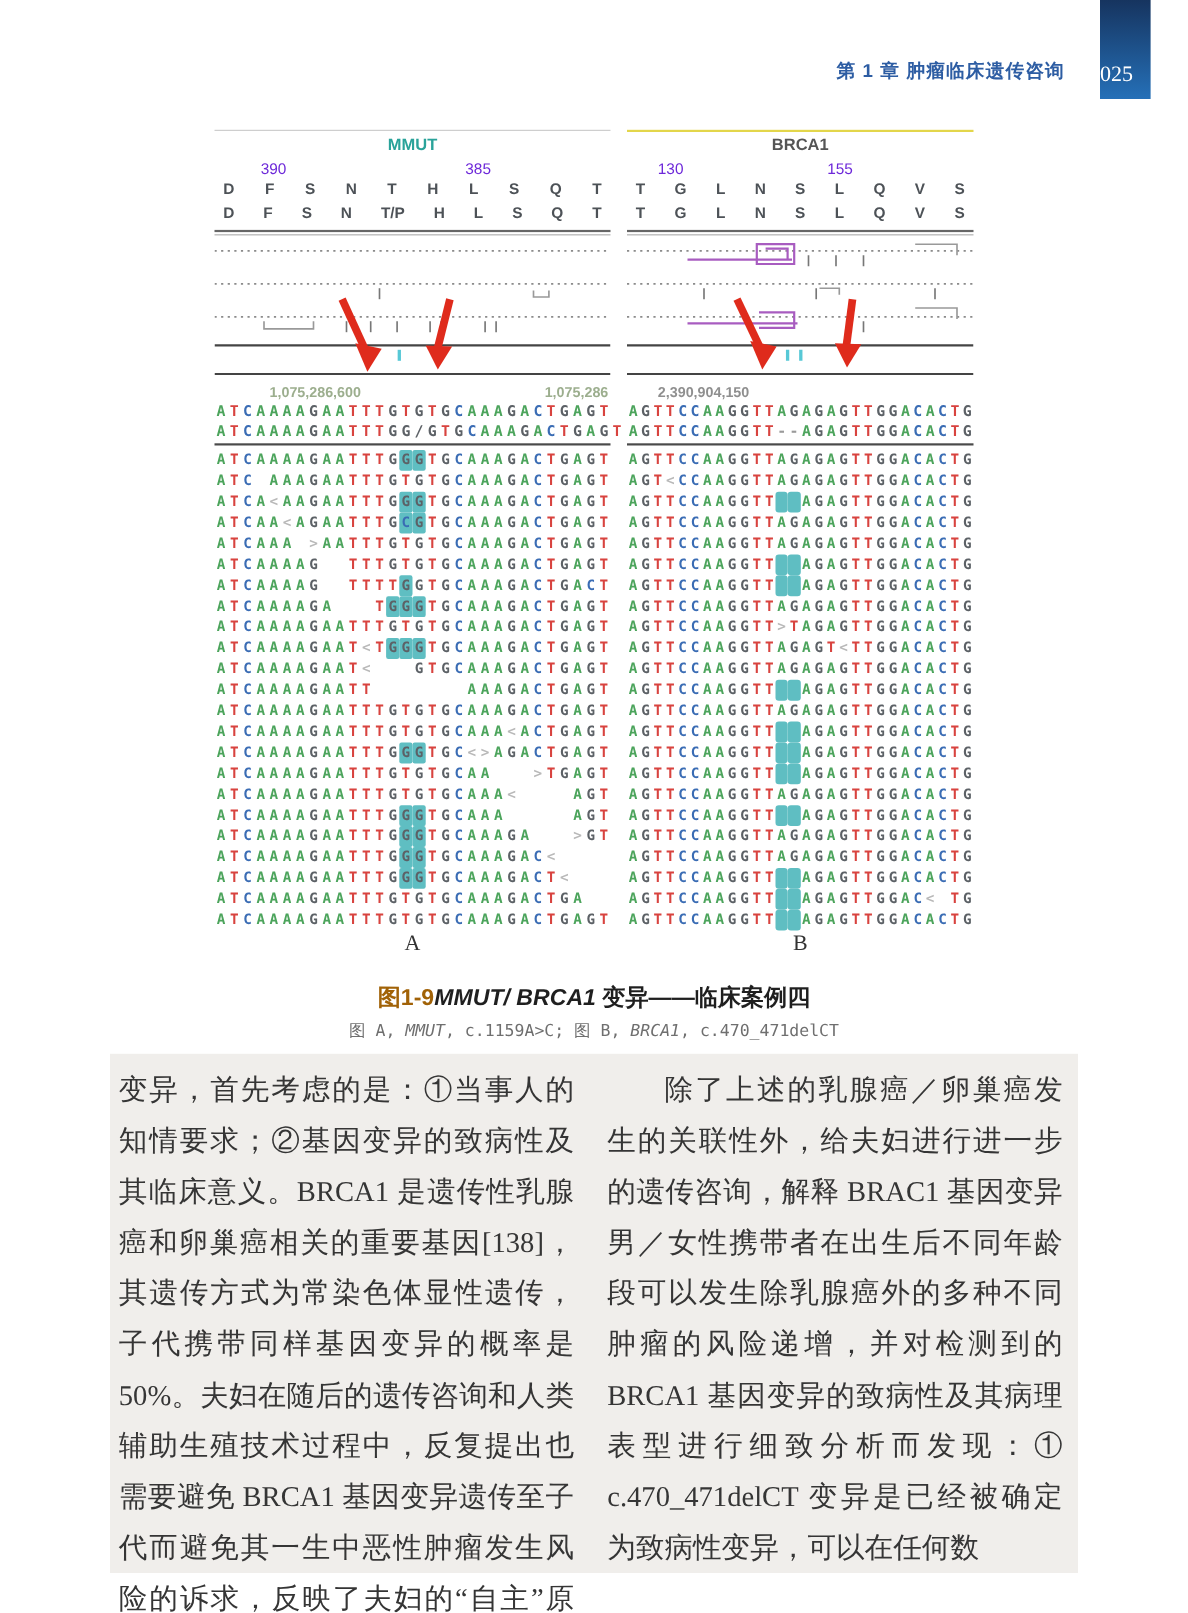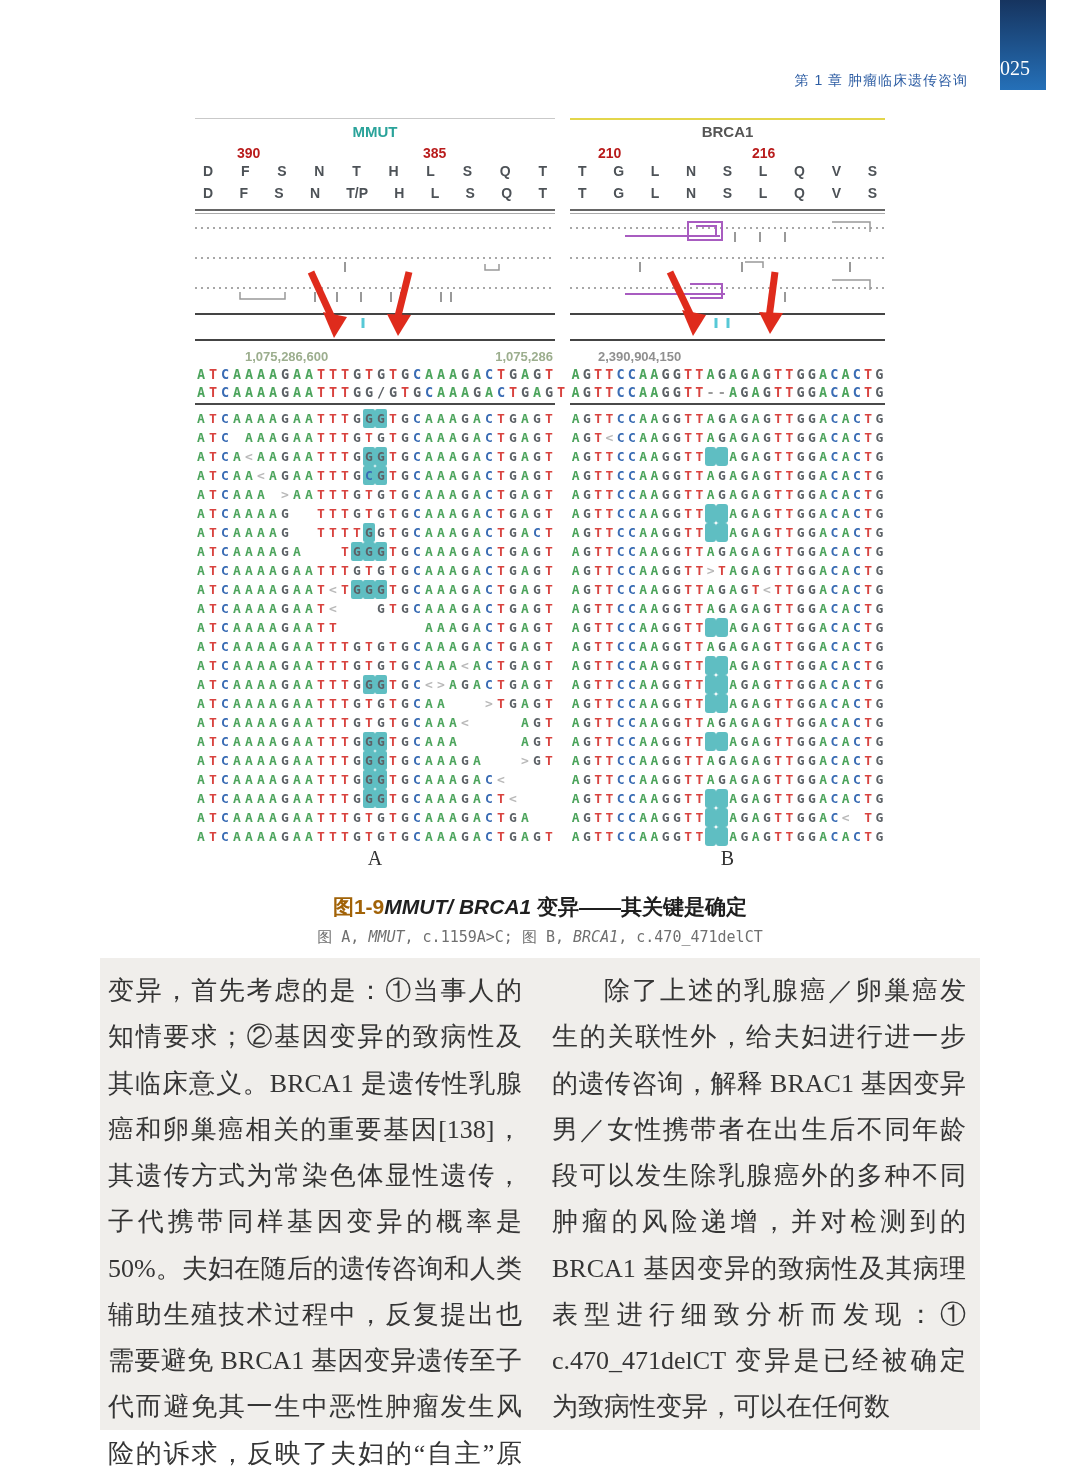--- a/index.html
+++ b/index.html
@@ -1,35 +1,35 @@
 <!DOCTYPE html>
 <html><head>
 <meta charset="utf-8">
 <style>
   html,body{margin:0;padding:0;background:#ffffff;}
   #page{position:relative;width:1080px;height:1466px;background:#ffffff;overflow:hidden;
         font-family:"Liberation Sans",sans-serif;}
 
   
-  .chapter{position:absolute;top:72px;right:112px;font-size:14px;font-weight:400;
+  .chapter{position:absolute;top:53px;right:112px;font-size:17px;font-weight:700;
            color:#2d5da3;letter-spacing:1px;}
   .pagebox{position:absolute;top:0;left:1000px;width:46px;height:90px;
            background:linear-gradient(#16345f,#2570b8);color:#fff;
            display:flex;align-items:flex-end;
            padding-bottom:10px;box-sizing:border-box;font-size:20px;
            font-family:"Liberation Serif",serif;}
 
   
   #figure{position:absolute;left:195px;top:118px;width:700px;height:778px;}
   .panel{position:absolute;top:0;}
   #panelA{left:0;width:360px;border-top:1px solid #c9c9c9;padding-top:4px;}
   #panelB{left:375px;width:315px;border-top:2px solid #e3d64b;padding-top:3px;}
   .gene-name{height:22px;text-align:center;font-size:15px;font-weight:700;color:#555;}
   #panelA .gene-name{color:#2aa39a;}
-  .positions{position:relative;height:18px;font-size:14px;color:#b91c1c;font-weight:700;}
+  .positions{position:relative;height:18px;font-size:14px;color:#6d28d9;font-weight:400;}
   .pos-l,.pos-r{position:absolute;top:0;}
   #panelA .pos-l{left:42px;} #panelA .pos-r{left:228px;}
   #panelB .pos-l{left:28px;} #panelB .pos-r{left:182px;}
   .aa-row{display:flex;justify-content:space-between;padding:0 8px;height:22px;
           font-size:14px;font-weight:700;color:#4d5257;}
   .dbl-line{height:2px;border-top:2px solid #666;border-bottom:1px solid #aaa;margin:2px 0 0 0;}
   .track{display:block;width:100%;height:135px;}
   .coords{position:relative;height:16px;font-size:13px;font-weight:600;}
   .coords .c-l{position:absolute;top:0;}
   .coords .c-r{position:absolute;top:0;right:2px;}
@@ -179,22 +179,22 @@
           <div class="seq-row"><span class="bc bA">A</span><span class="bc bT">T</span><span class="bc bC">C</span><span class="bc bA">A</span><span class="bc bA">A</span><span class="bc bA">A</span><span class="bc bA">A</span><span class="bc bG">G</span><span class="bc bA">A</span><span class="bc bA">A</span><span class="bc bT">T</span><span class="bc bT">T</span><span class="bc bT">T</span><span class="bc bG">G</span><span class="bc hl bG">G</span><span class="bc hl bG">G</span><span class="bc bT">T</span><span class="bc bG">G</span><span class="bc bC">C</span><span class="bc bA">A</span><span class="bc bA">A</span><span class="bc bA">A</span><span class="bc bG">G</span><span class="bc bA">A</span><span class="bc bC">C</span><span class="bc bT">T</span><span class="bc clip">&lt;</span><span class="bc">&nbsp;</span><span class="bc">&nbsp;</span><span class="bc">&nbsp;</span></div>
           <div class="seq-row"><span class="bc bA">A</span><span class="bc bT">T</span><span class="bc bC">C</span><span class="bc bA">A</span><span class="bc bA">A</span><span class="bc bA">A</span><span class="bc bA">A</span><span class="bc bG">G</span><span class="bc bA">A</span><span class="bc bA">A</span><span class="bc bT">T</span><span class="bc bT">T</span><span class="bc bT">T</span><span class="bc bG">G</span><span class="bc bT">T</span><span class="bc bG">G</span><span class="bc bT">T</span><span class="bc bG">G</span><span class="bc bC">C</span><span class="bc bA">A</span><span class="bc bA">A</span><span class="bc bA">A</span><span class="bc bG">G</span><span class="bc bA">A</span><span class="bc bC">C</span><span class="bc bT">T</span><span class="bc bG">G</span><span class="bc bA">A</span><span class="bc">&nbsp;</span><span class="bc">&nbsp;</span></div>
           <div class="seq-row"><span class="bc bA">A</span><span class="bc bT">T</span><span class="bc bC">C</span><span class="bc bA">A</span><span class="bc bA">A</span><span class="bc bA">A</span><span class="bc bA">A</span><span class="bc bG">G</span><span class="bc bA">A</span><span class="bc bA">A</span><span class="bc bT">T</span><span class="bc bT">T</span><span class="bc bT">T</span><span class="bc bG">G</span><span class="bc bT">T</span><span class="bc bG">G</span><span class="bc bT">T</span><span class="bc bG">G</span><span class="bc bC">C</span><span class="bc bA">A</span><span class="bc bA">A</span><span class="bc bA">A</span><span class="bc bG">G</span><span class="bc bA">A</span><span class="bc bC">C</span><span class="bc bT">T</span><span class="bc bG">G</span><span class="bc bA">A</span><span class="bc bG">G</span><span class="bc bT">T</span></div>
         </div>
       <div class="panel-label">A</div>
     </div>
 
     <div class="panel" id="panelB">
       <div class="gene-name">BRCA1</div>
       <div class="positions">
-        <span class="pos-l">210</span>
-        <span class="pos-r">216</span>
+        <span class="pos-l">130</span>
+        <span class="pos-r">155</span>
       </div>
       <div class="aa-row">
           <span>T</span>
           <span>G</span>
           <span>L</span>
           <span>N</span>
           <span>S</span>
           <span>L</span>
           <span>Q</span>
           <span>V</span>
@@ -283,21 +283,21 @@
           <div class="seq-row"><span class="bc bA">A</span><span class="bc bG">G</span><span class="bc bT">T</span><span class="bc bT">T</span><span class="bc bC">C</span><span class="bc bC">C</span><span class="bc bA">A</span><span class="bc bA">A</span><span class="bc bG">G</span><span class="bc bG">G</span><span class="bc bT">T</span><span class="bc bT">T</span><span class="bc bA">A</span><span class="bc bG">G</span><span class="bc bA">A</span><span class="bc bG">G</span><span class="bc bA">A</span><span class="bc bG">G</span><span class="bc bT">T</span><span class="bc bT">T</span><span class="bc bG">G</span><span class="bc bG">G</span><span class="bc bA">A</span><span class="bc bC">C</span><span class="bc bA">A</span><span class="bc bC">C</span><span class="bc bT">T</span><span class="bc bG">G</span></div>
           <div class="seq-row"><span class="bc bA">A</span><span class="bc bG">G</span><span class="bc bT">T</span><span class="bc bT">T</span><span class="bc bC">C</span><span class="bc bC">C</span><span class="bc bA">A</span><span class="bc bA">A</span><span class="bc bG">G</span><span class="bc bG">G</span><span class="bc bT">T</span><span class="bc bT">T</span><span class="bc blob">&nbsp;</span><span class="bc blob">&nbsp;</span><span class="bc bA">A</span><span class="bc bG">G</span><span class="bc bA">A</span><span class="bc bG">G</span><span class="bc bT">T</span><span class="bc bT">T</span><span class="bc bG">G</span><span class="bc bG">G</span><span class="bc bA">A</span><span class="bc bC">C</span><span class="bc bA">A</span><span class="bc bC">C</span><span class="bc bT">T</span><span class="bc bG">G</span></div>
           <div class="seq-row"><span class="bc bA">A</span><span class="bc bG">G</span><span class="bc bT">T</span><span class="bc bT">T</span><span class="bc bC">C</span><span class="bc bC">C</span><span class="bc bA">A</span><span class="bc bA">A</span><span class="bc bG">G</span><span class="bc bG">G</span><span class="bc bT">T</span><span class="bc bT">T</span><span class="bc blob">&nbsp;</span><span class="bc blob">&nbsp;</span><span class="bc bA">A</span><span class="bc bG">G</span><span class="bc bA">A</span><span class="bc bG">G</span><span class="bc bT">T</span><span class="bc bT">T</span><span class="bc bG">G</span><span class="bc bG">G</span><span class="bc bA">A</span><span class="bc bC">C</span><span class="bc clip">&lt;</span><span class="bc">&nbsp;</span><span class="bc bT">T</span><span class="bc bG">G</span></div>
           <div class="seq-row"><span class="bc bA">A</span><span class="bc bG">G</span><span class="bc bT">T</span><span class="bc bT">T</span><span class="bc bC">C</span><span class="bc bC">C</span><span class="bc bA">A</span><span class="bc bA">A</span><span class="bc bG">G</span><span class="bc bG">G</span><span class="bc bT">T</span><span class="bc bT">T</span><span class="bc blob">&nbsp;</span><span class="bc blob">&nbsp;</span><span class="bc bA">A</span><span class="bc bG">G</span><span class="bc bA">A</span><span class="bc bG">G</span><span class="bc bT">T</span><span class="bc bT">T</span><span class="bc bG">G</span><span class="bc bG">G</span><span class="bc bA">A</span><span class="bc bC">C</span><span class="bc bA">A</span><span class="bc bC">C</span><span class="bc bT">T</span><span class="bc bG">G</span></div>
         </div>
       <div class="panel-label">B</div>
     </div>
   </div>
 
   <div id="caption">
-    <span class="fig-no">图1-9</span><span class="genes">MMUT/ BRCA1</span><span> 变异——其关键是确定</span>
+    <span class="fig-no">图1-9</span><span class="genes">MMUT/ BRCA1</span><span> 变异——临床案例四</span>
   </div>
   <div id="subcaption">
     <span>图 A, </span><span class="it">MMUT</span><span>, c.1159A&gt;C;  图 B, </span><span class="it">BRCA1</span><span>, c.470_471delCT</span>
   </div>
 
   <div id="bodybox">
     <div class="col" id="col-left">
       <p>变异，首先考虑的是：①当事人的知情要求；②基因变异的致病性及其临床意义。BRCA1 是遗传性乳腺癌和卵巢癌相关的重要基因[138]，其遗传方式为常染色体显性遗传，子代携带同样基因变异的概率是 50%。夫妇在随后的遗传咨询和人类辅助生殖技术过程中，反复提出也需要避免 BRCA1 基因变异遗传至子代而避免其一生中恶性肿瘤发生风险的诉求，反映了夫妇的“自主”原则。至于“无害”原则，既然夫妇愿意知道所检测到的“次要发现”BRCA1 基因变异，是否符合“无害”原则，其关键是确定 BRCA1 基因变异的致病性及其外显率。</p>
     </div>
     <div class="col" id="col-right">

